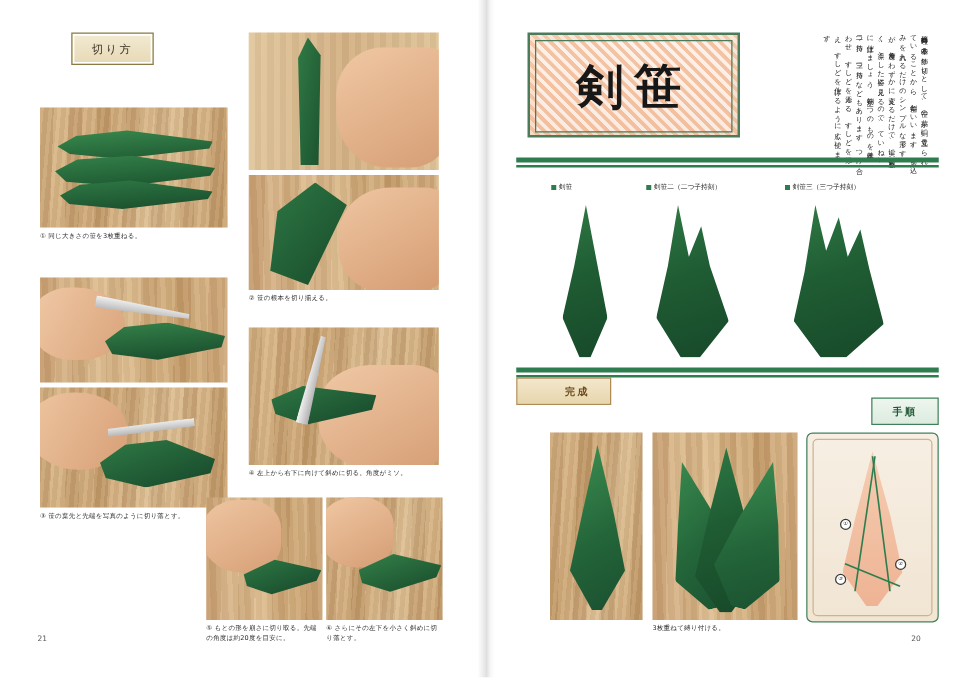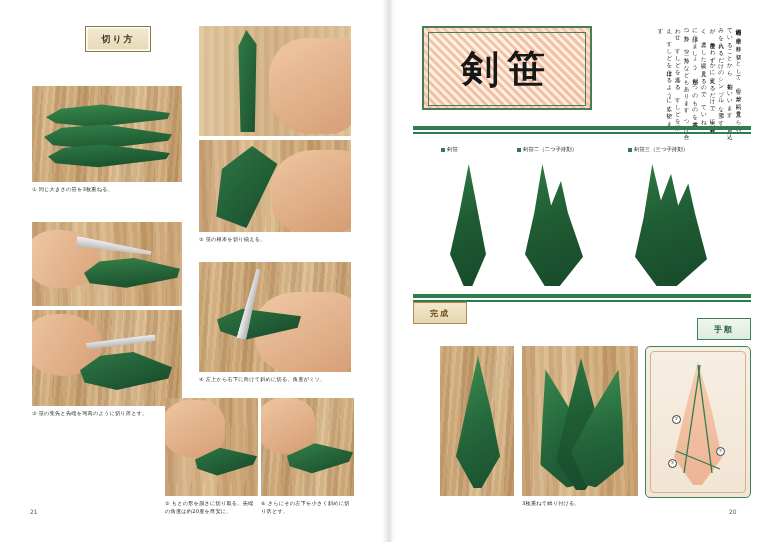--- a/index.html
+++ b/index.html
@@ -49,24 +49,23 @@
     letter-spacing:0.2px;
     font-family:"DejaVu Sans", sans-serif;
   }
 
   
   .badge{
     position:absolute;
     border:1.6px solid #8a7a43;
     background:linear-gradient(#f3ead2,#e6d9b6);
     display:flex;align-items:center;justify-content:center;
-    color:#3b3325;font-weight:bold;
+    color:#3b3325;font-weight:normal;
     letter-spacing:2px;
     box-shadow:0 0 0 1.5px #fff inset;
-    margin-left:28px;
   }
   .badge span{display:block;}
 
   
   .leaf{position:absolute;}
   .leaf-dark{background:linear-gradient(160deg,#2f7a45 0%,#1f5c33 45%,#17492a 100%);}
   .leaf-mid{background:linear-gradient(150deg,#3d8f52 0%,#24663a 55%,#1a5030 100%);}
 
   
   .titleframe{
@@ -236,21 +235,21 @@
 
     <div class="leaf leaf-dark" style="left:61px;top:164px;width:36px;height:122px;clip-path:polygon(52% 0%,78% 40%,100% 74%,62% 100%,38% 100%,0% 74%,26% 40%);"></div>
 
     <div class="leaf leaf-dark" style="left:136px;top:164px;width:58px;height:122px;clip-path:polygon(30% 0%,45% 34%,62% 14%,74% 40%,100% 76%,60% 100%,34% 100%,0% 74%,16% 40%);"></div>
 
     <div class="leaf leaf-dark" style="left:246px;top:164px;width:72px;height:122px;clip-path:polygon(24% 0%,36% 30%,50% 8%,60% 34%,74% 16%,84% 42%,100% 78%,58% 100%,30% 100%,0% 76%,12% 44%);"></div>
 
     <div class="rule thick" style="left:24px;top:294px;width:338px;"></div>
     <div class="rule thin" style="left:24px;top:300px;width:338px;"></div>
 
-    <div class="orangebadge" style="left:24px;top:302px;width:52px;height:20px;font-size:8px;">
+    <div class="orangebadge" style="left:24px;top:302px;width:52px;height:20px;font-size:8px;padding-left:22px;">
       <span>完成</span>
     </div>
     <div class="greenbadge" style="left:308px;top:318px;width:52px;height:20px;font-size:8px;">
       <span>手順</span>
     </div>
 
     <div class="photo wood" style="left:51px;top:346px;width:74px;height:150px;">
       <div class="leaf leaf-mid" style="position:absolute;left:16px;top:10px;width:44px;height:132px;clip-path:polygon(50% 0%,80% 42%,100% 76%,58% 100%,40% 100%,0% 76%,22% 42%);"></div>
     </div>
     <div class="photo wood2" style="left:133px;top:346px;width:116px;height:150px;">

